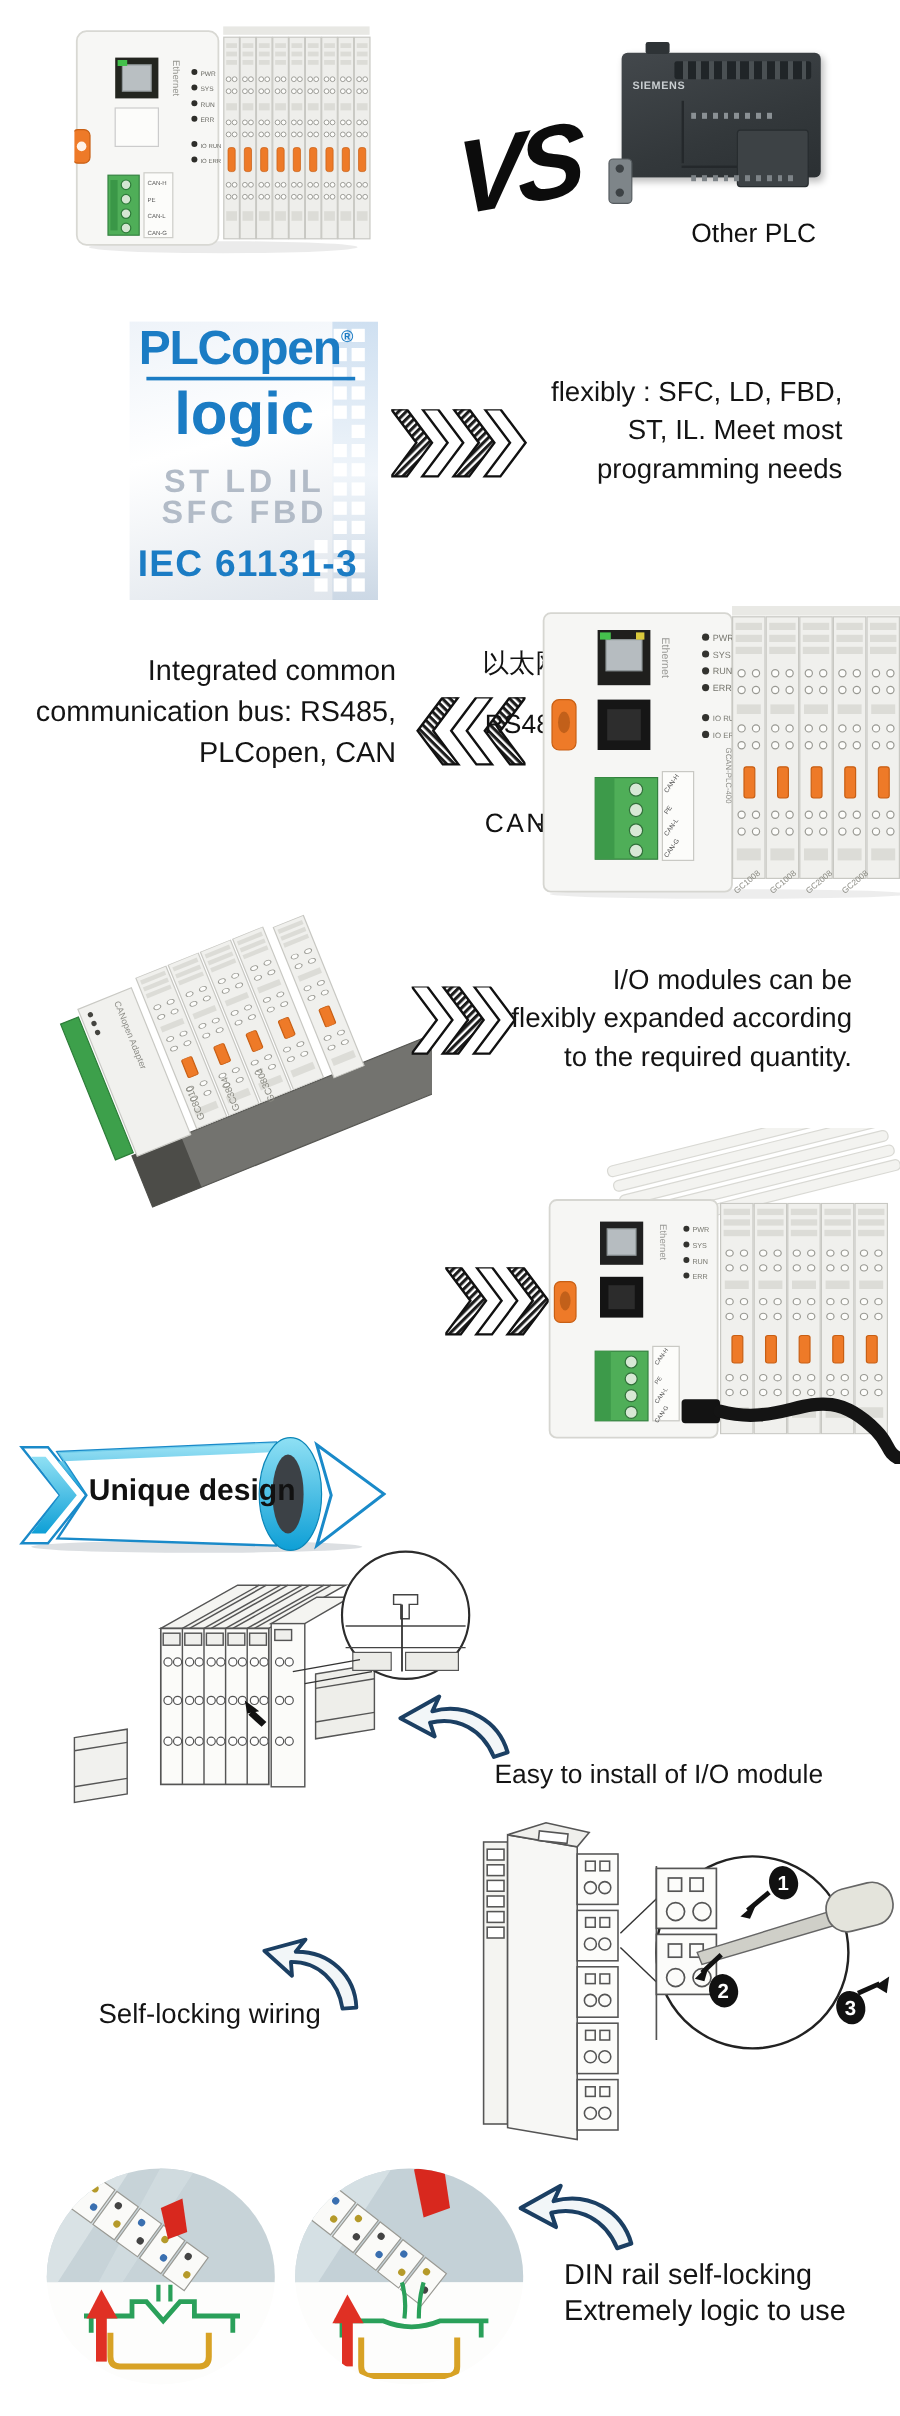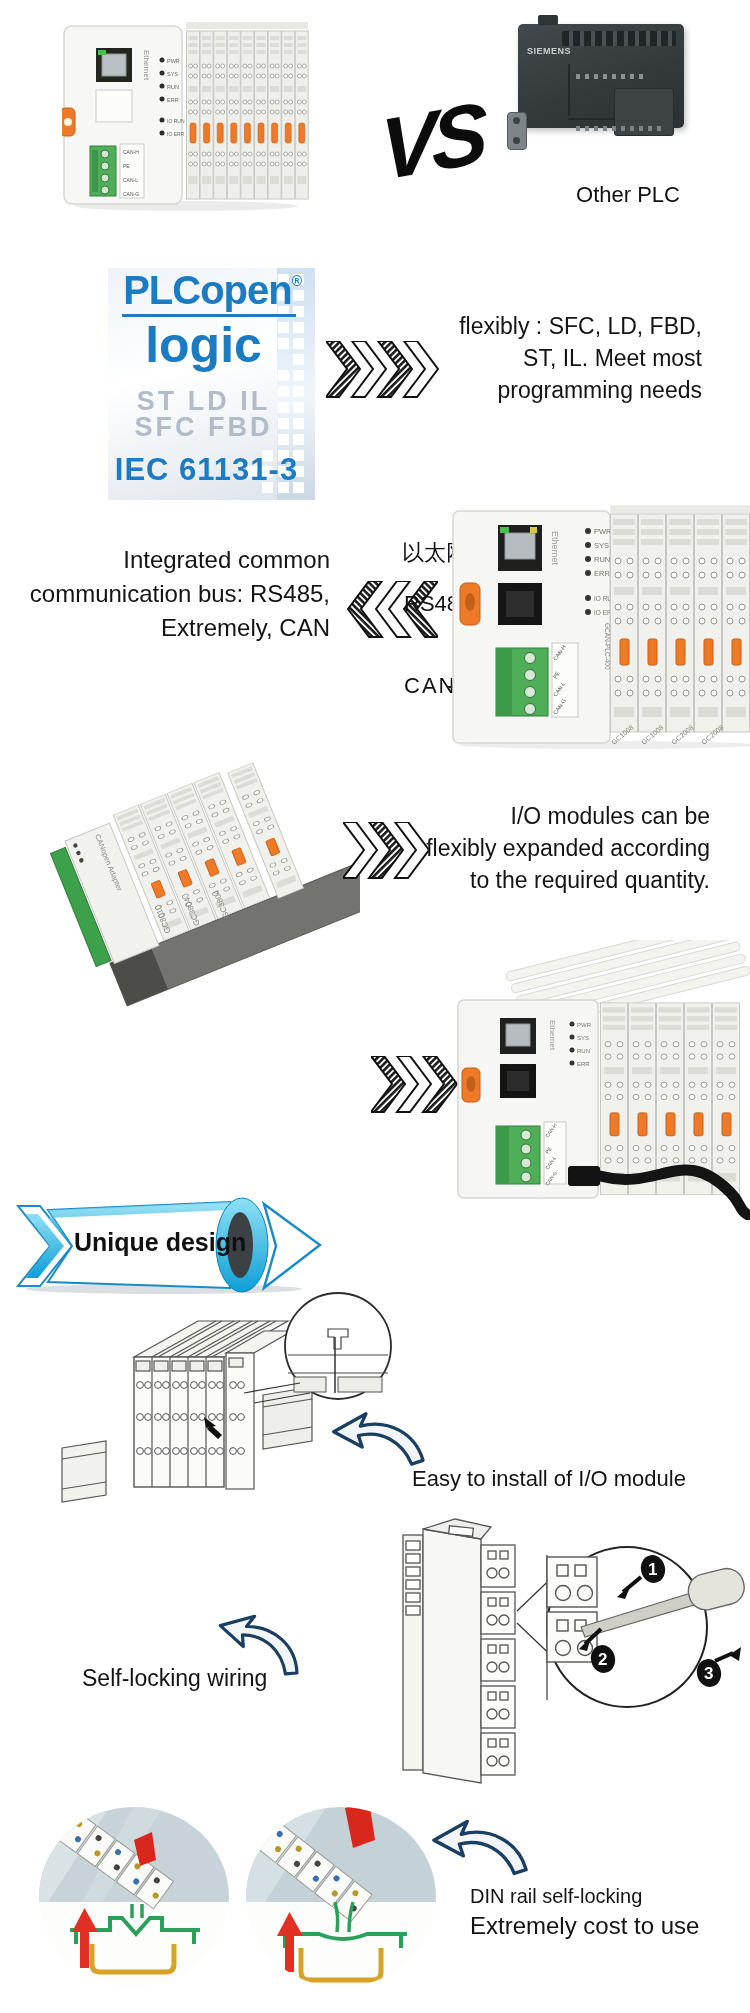--- a/index.html
+++ b/index.html
@@ -6,21 +6,21 @@
   #page{position:relative;width:750px;height:2013px;background:#fff;overflow:hidden;
         font-family:"Liberation Sans","DejaVu Sans",sans-serif;color:#1c1c1c;}
   .abs{position:absolute;}
   .txt{font-size:23px;line-height:32px;white-space:nowrap;color:#141414;text-align:center;}
   .tcenter{text-align:right;}
   
   .vs{font-size:86px;font-weight:bold;font-style:italic;color:#0c0c0c;
       transform:rotate(-10deg) skewX(-8deg);letter-spacing:-6px;}
   .caption{font-size:22px;color:#111;}
   .siemens-box{width:166px;height:104px;background:linear-gradient(160deg,#43484c,#33383b 60%,#2b3033);
-      border-radius:5px;box-shadow:2px 3px 6px rgba(0,0,0,.25);}
+      border-radius:5px;box-shadow:2px 3px 6px rgba(0,0,0,.25);margin-top:20px;}
   .siemens-tab{position:absolute;left:20px;top:-9px;width:20px;height:10px;background:#2e3336;border-radius:2px;}
   .siemens-vents{position:absolute;left:44px;top:7px;right:8px;height:15px;
       background:repeating-linear-gradient(90deg,#202528 0 7px,#4a5053 7px 11px);border-radius:2px;}
   .siemens-brand{position:absolute;left:9px;top:22px;font-size:9px;font-weight:bold;letter-spacing:.5px;color:#c9ced1;}
   .siemens-leds{position:absolute;left:58px;top:50px;width:72px;height:5px;
       background:repeating-linear-gradient(90deg,#8a9094 0 4px,transparent 4px 9px);}
   .siemens-leds2{position:absolute;left:58px;top:102px;width:86px;height:5px;
       background:repeating-linear-gradient(90deg,#7d8387 0 4px,transparent 4px 9px);}
   .siemens-div{position:absolute;left:50px;top:40px;bottom:12px;width:2px;background:#24282b;}
   .siemens-hline{position:absolute;left:50px;right:10px;top:94px;height:2px;background:#24282b;}
@@ -30,21 +30,21 @@
   
   .plcopen{width:207px;height:232px;background:linear-gradient(165deg,#eef3f9 0%,#ffffff 42%,#dee4eb 100%);overflow:hidden;}
   .plco-strip{position:absolute;right:0;top:0;width:38px;height:100%;
       background:linear-gradient(180deg,#cfe0f1,#f0f5fa 55%,#ccd8e5);}
   .plco-sq{position:absolute;right:26px;top:6px;width:11px;height:11px;background:#fff;
       box-shadow:15px 0 #fff,15px 16px #fff,0 16px #fff,15px 32px #fff,0 32px #fff,15px 48px #fff,
       0 48px #fff,15px 64px #fff,0 64px #fff,15px 80px #fff,0 96px #fff,15px 96px #fff,
       0 112px #fff,15px 112px #fff,0 128px #fff,15px 128px #fff,0 144px #fff,15px 144px #fff,
       0 160px #fff,15px 160px #fff,0 176px #fff,15px 176px #fff,0 192px #fff,15px 192px #fff,
       -16px 176px #fff,-16px 192px #fff,-32px 192px #fff,0 208px #fff,15px 208px #fff,-16px 208px #fff;}
-  .plco-brand{position:absolute;left:0;right:14px;top:0;text-align:right;font-size:40px;font-weight:bold;
+  .plco-brand{position:absolute;left:0;right:14px;top:0;text-align:center;font-size:40px;font-weight:bold;
       color:#1b7cc4;letter-spacing:-1px;}
   .plco-reg{font-size:14px;vertical-align:18px;font-weight:bold;}
   .plco-line{position:absolute;left:14px;width:174px;top:46px;height:3px;background:#1b7cc4;}
   .plco-logic{position:absolute;left:0;right:16px;top:48px;text-align:center;font-size:50px;font-weight:bold;color:#1b7cc4;}
   .plco-gray{position:absolute;left:0;right:16px;text-align:center;font-size:27px;font-weight:bold;
       color:#b2bbc7;letter-spacing:3px;}
   .plco-iec{position:absolute;left:0;right:10px;top:184px;text-align:center;font-size:31px;font-weight:bold;
       color:#1b7cc4;letter-spacing:1px;}
   .callout{font-size:22px;color:#111;}
   .cline{height:2px;background:#222;}
@@ -206,21 +206,21 @@
 
   <div class="abs txt tcenter" style="left:392px;top:310px;width:310px">
     <div>flexibly : SFC, LD, FBD,</div>
     <div>ST, IL. Meet most</div>
     <div>programming needs</div>
   </div>
 
   <div class="abs txt tcenter" style="left:10px;top:543px;width:320px;font-size:24px;line-height:34px">
     <div>Integrated common</div>
     <div>communication bus: RS485,</div>
-    <div>Extremely, CAN</div>
+    <div>PLCopen, CAN</div>
   </div>
 
   <svg class="abs" style="left:324px;top:581px" width="114" height="58" viewBox="0 0 114 58">
     <g transform="translate(114,0) scale(-1,1)">
       <use href="#chev" x="0" fill="url(#hatch)" stroke="#111" stroke-width="2"></use>
       <use href="#chev" x="28" fill="#fff" stroke="#111" stroke-width="2"></use>
       <use href="#chev" x="56" fill="url(#hatch)" stroke="#111" stroke-width="2"></use>
     </g>
   </svg>
 
@@ -657,16 +657,16 @@
       <g fill="#e03024">
         <rect x="40" y="126" width="9" height="40"></rect>
         <polygon points="32,130 58,130 44.5,106"></polygon>
       </g>
     </g>
   </svg>
 
   <svg class="abs" style="left:428px;top:1816px" width="102" height="62" viewBox="0 0 104 62">
     <use href="#swoosh" fill="#f2f6f8" stroke="#1b3f63" stroke-width="3.5" stroke-linejoin="round"></use>
   </svg>
-  <div class="abs txt" style="left:470px;top:1880px;font-size:20px">DIN rail self-locking</div>
-  <div class="abs txt" style="left:470px;top:1910px;font-size:24px">Extremely cost to use</div>
+  <div class="abs txt" style="left:470px;top:1880px;font-size:24px">DIN rail self-locking</div>
+  <div class="abs txt" style="left:470px;top:1910px;font-size:24px">Extremely logic to use</div>
 
 </div>
 
 </body></html>

